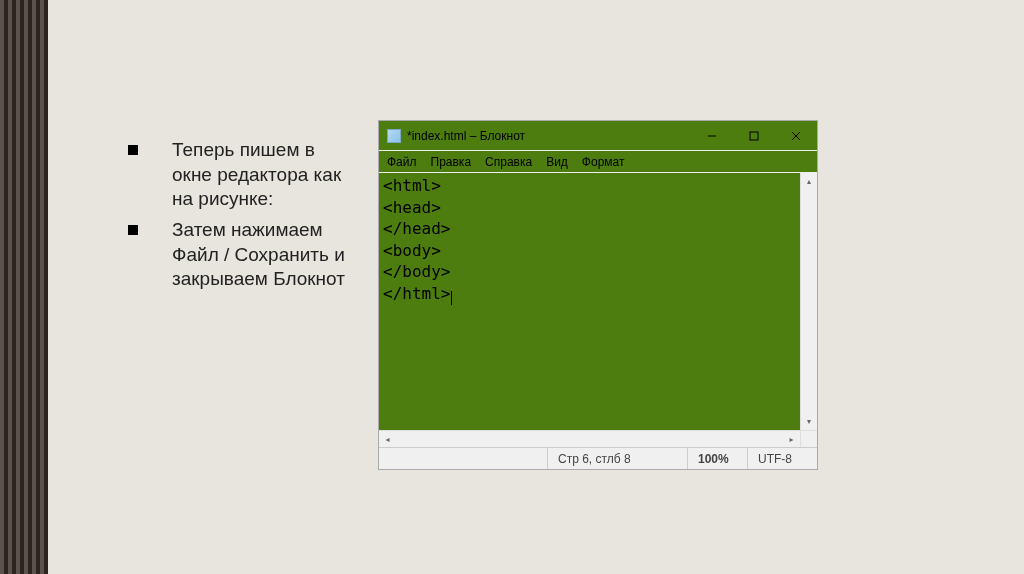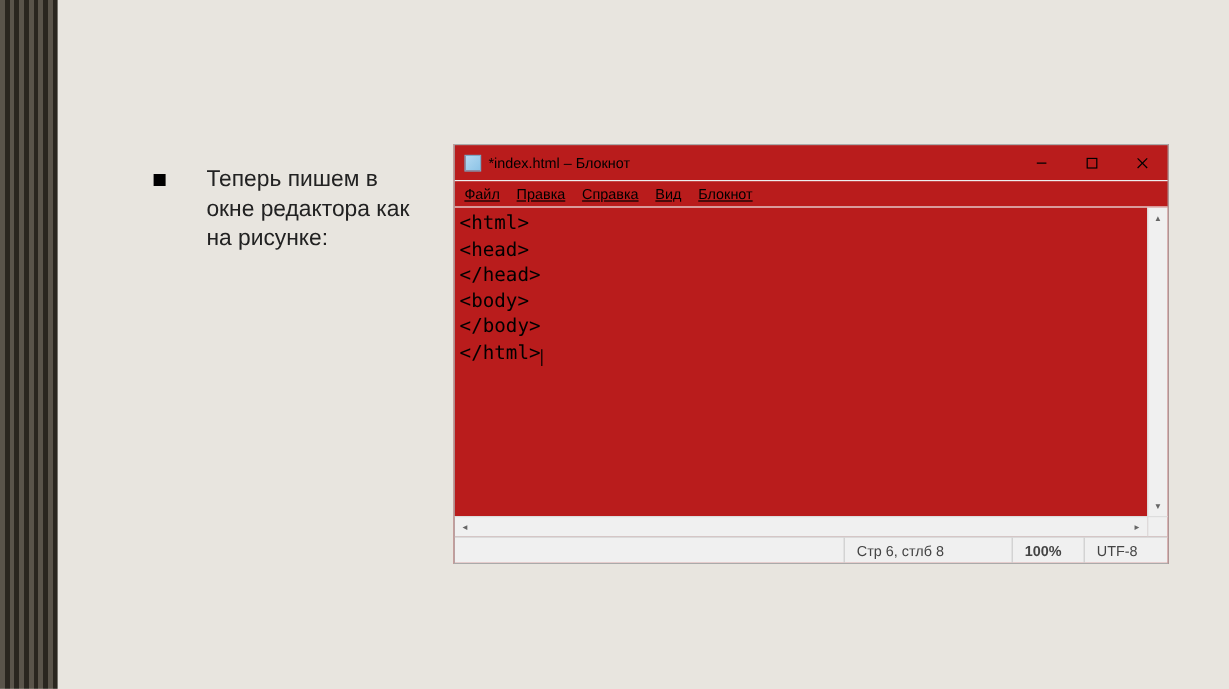--- a/index.html
+++ b/index.html
@@ -41,23 +41,23 @@
     }
     .bullet-text {
       font-size: 19px;
       line-height: 1.3;
       color: #222;
     }
     .notepad-window {
       position: absolute;
       left: 378px;
       top: 120px;
-      width: 596px;
+      width: 440px;
       height: 350px;
-      background: #b91c1c;
+      background: #4d7c0f;
       border: 1px solid #aaa;
       display: flex;
       flex-direction: column;
     }
     .titlebar {
       height: 30px;
       display: flex;
       align-items: center;
       padding-left: 8px;
       border-bottom: 1px solid #eee;
@@ -94,21 +94,21 @@
       align-items: center;
       padding-left: 8px;
       gap: 14px;
       border-bottom: 1px solid #eee;
     }
     .menu-item {
       font-size: 12px;
       color: #000;
       cursor: default;
     }
-    .menu-item .ul { text-decoration: underline; }
+    .menu-item .ul { }
     .editor-area {
       flex: 1;
       display: flex;
       position: relative;
     }
     .editor-text {
       flex: 1;
       font-family: Consolas, monospace;
       font-size: 16px;
       color: #000;
@@ -171,20 +171,24 @@
   </style>
 </head>
 <body>
 
 <div class="side-bar"></div>
 
 <div class="bullets">
   <div class="bullet-item">
     <div class="bullet-mark"></div>
     <div class="bullet-text">Теперь пишем в окне редактора как на рисунке:</div>
+  </div>
+  <div class="bullet-item">
+    <div class="bullet-mark"></div>
+    <div class="bullet-text">Затем нажимаем Файл / Сохранить и закрываем Блокнот</div>
   </div>
 </div>
 
 <div class="notepad-window">
   <div class="titlebar">
     <div class="titlebar-icon"></div>
     <div class="titlebar-text">*index.html – Блокнот</div>
     <div class="titlebar-buttons">
       <div class="title-btn">
         <svg viewBox="0 0 10 10">
@@ -203,21 +207,21 @@
           </svg>
       </div>
     </div>
   </div>
 
   <div class="menubar">
     <span class="menu-item"><span class="ul">Файл</span></span>
     <span class="menu-item"><span class="ul">Правка</span></span>
     <span class="menu-item"><span class="ul">Справка</span></span>
     <span class="menu-item"><span class="ul">Вид</span></span>
-    <span class="menu-item"><span class="ul">Блокнот</span></span>
+    <span class="menu-item"><span class="ul">Формат</span></span>
   </div>
 
   <div class="editor-area">
     <div class="editor-text" id="editor-text">&lt;html&gt;
 &lt;head&gt;
 &lt;/head&gt;
 &lt;body&gt;
 &lt;/body&gt;
 &lt;/html&gt;<span class="cursor"></span></div>
     <div class="scrollbar-v">

